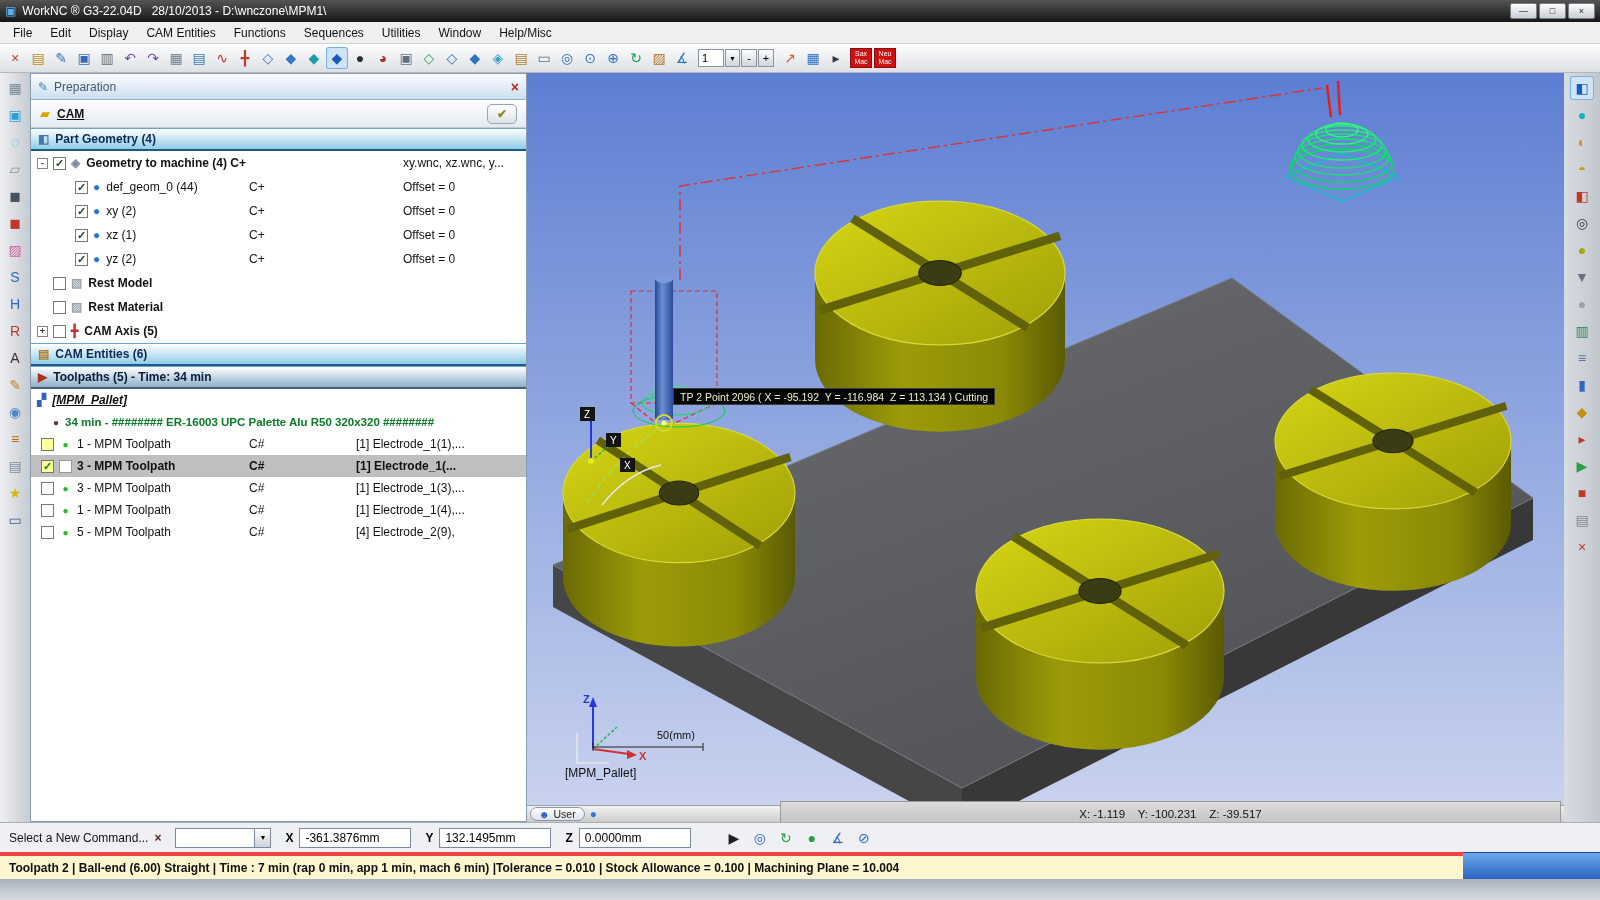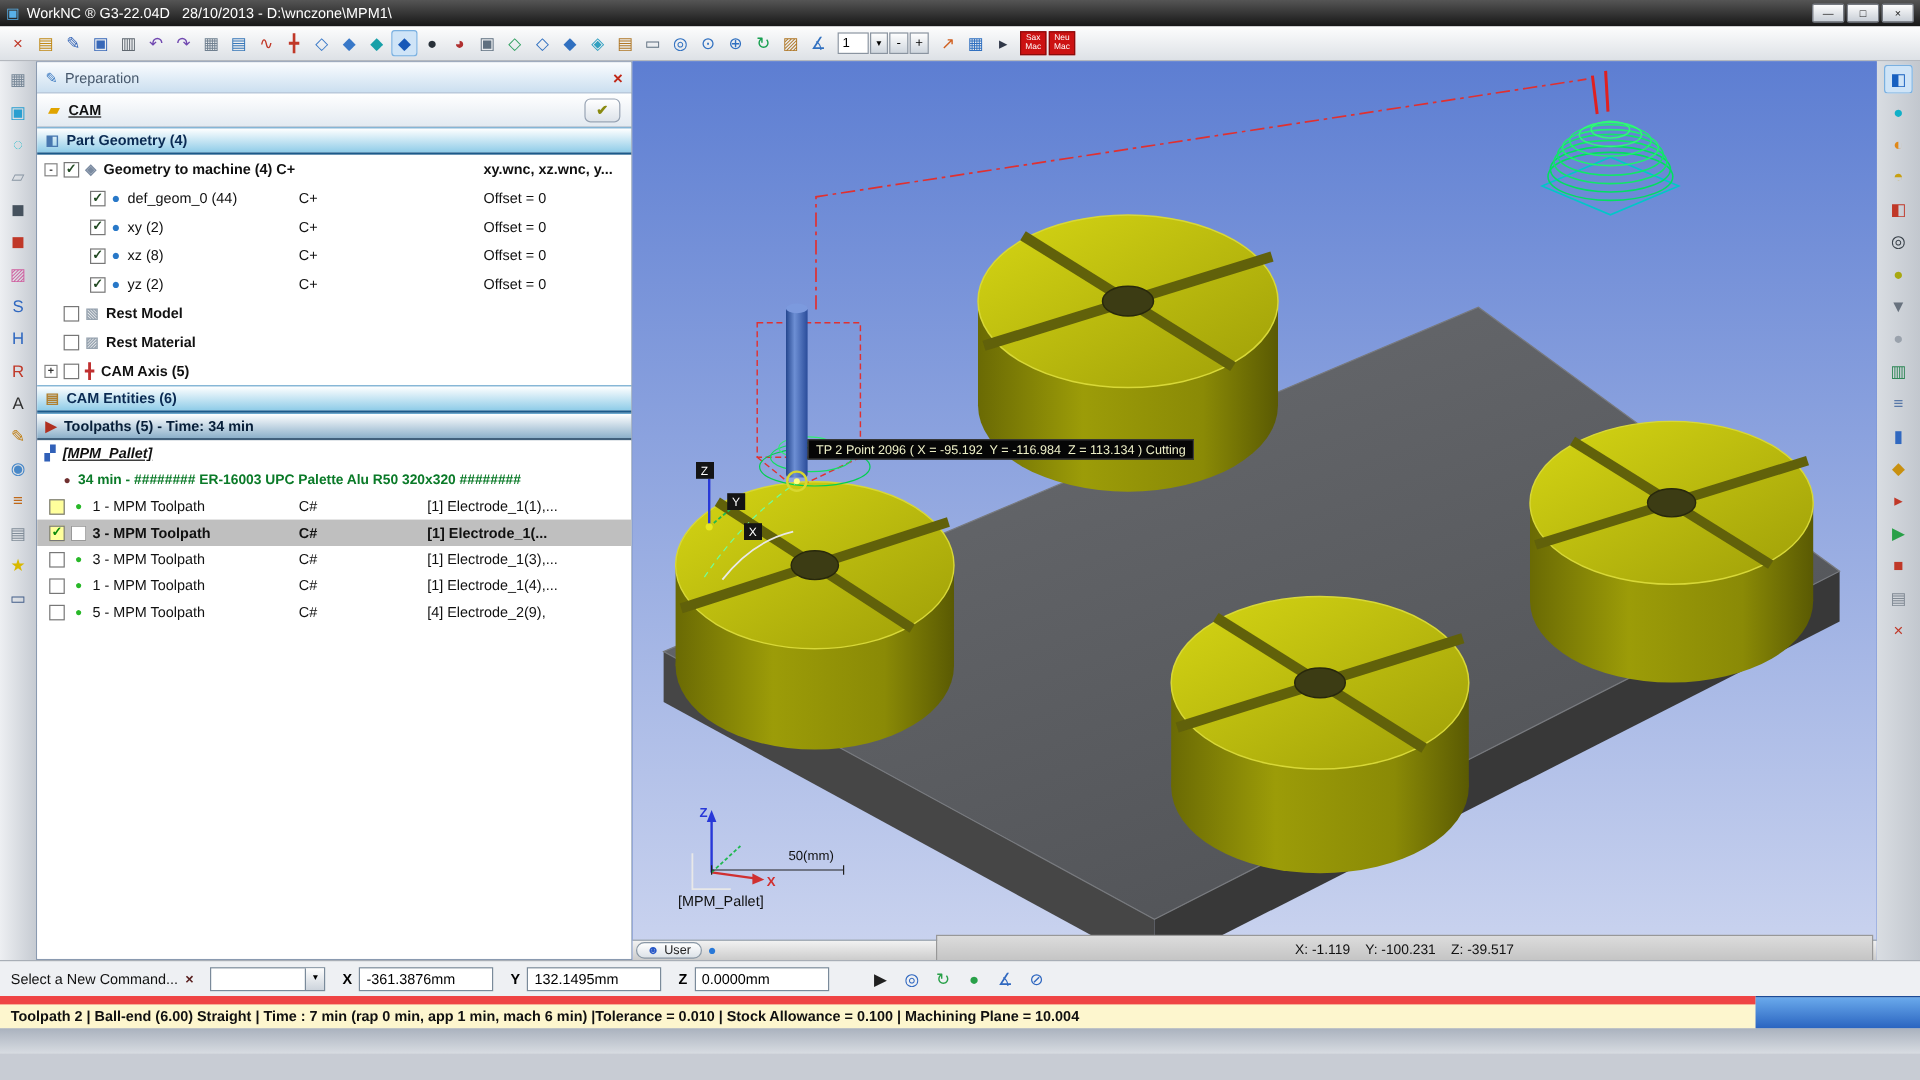--- a/index.html
+++ b/index.html
@@ -76,39 +76,51 @@
 .cmd-prompt{color:#111}
 .cmd-close{color:#5a2020;font-weight:bold;margin-right:8px}
 .combo{width:96px;height:20px;background:#fff;border:1px solid #7a8a9a;display:flex;align-items:center}
 .combo .arr{margin-left:auto;width:16px;height:18px;background:linear-gradient(#fdfdfd,#cdd4dc);border-left:1px solid #7a8a9a;font-size:7px;display:flex;align-items:center;justify-content:center}
 .axis-label{font-weight:bold;margin-left:8px}
 .cmd-input{width:112px;height:20px;border:1px solid #7a8a9a;background:#fff;font-size:12px;padding:0 5px;font-family:"Liberation Sans",sans-serif}
 .cmd-icons{display:flex;gap:4px;margin-left:26px}
 .cmd-icon{width:22px;height:22px;display:flex;align-items:center;justify-content:center;font-size:14px}
 
 .status-row{height:27px;display:flex;flex:0 0 auto}
-.status-text{flex:1;background:#fdf6ce;border-top:7px solid #ef4444;display:flex;align-items:center;padding-left:9px;font-weight:bold;color:#101010;white-space:pre}
+.status-text{flex:1;background:#fdf6ce;border-top:4px solid #ef4444;display:flex;align-items:center;padding-left:9px;font-weight:bold;color:#101010;white-space:pre}
 .status-blue{width:137px;background:linear-gradient(#6aaaec,#2a64c0);border-top:1px solid #1c4a96}
 .bottom-edge{height:21px;background:linear-gradient(#aab2be,#d8dce2);flex:0 0 auto}
 </style>
 </head>
 <body>
 
 <div class="win">
 
   <div class="titlebar">
     <span class="app-icon">▣</span>
     <span class="title">WorkNC ® G3-22.04D   28/10/2013 - D:\wnczone\MPM1\</span>
     <span class="winbtns">
       <span class="wb">—</span>
       <span class="wb">□</span>
       <span class="wb">×</span>
     </span>
   </div>
 
+  <div class="menubar">
+
+  <span class="menu-item">File</span>
+      <span class="menu-item">Edit</span>
+      <span class="menu-item">Display</span>
+      <span class="menu-item">CAM Entities</span>
+      <span class="menu-item">Functions</span>
+      <span class="menu-item">Sequences</span>
+      <span class="menu-item">Utilities</span>
+      <span class="menu-item">Window</span>
+      <span class="menu-item">Help/Misc</span>
+    </div>
 
   <div class="toolbar">
     <span style="display:flex;gap:1px">
 
     <span class="tb-icon" style="color: rgb(192, 56, 40);">×</span>
         <span class="tb-icon" style="color: rgb(192, 138, 24);">▤</span>
         <span class="tb-icon" style="color: rgb(56, 104, 184);">✎</span>
         <span class="tb-icon" style="color: rgb(56, 104, 184);">▣</span>
         <span class="tb-icon" style="color: rgb(96, 104, 112);">▥</span>
         <span class="tb-icon" style="color: rgb(112, 72, 176);">↶</span>
@@ -199,40 +211,40 @@
       <div class="sec-hdr">
         <span class="sicon" style="color:#4878b0">◧</span>
         <span>Part Geometry (4)</span>
       </div>
       <div class="tree">
         <div class="trow b">
           <span class="exp">-</span>
           <span class="cb">✓</span>
           <span class="ticon ic-box">◈</span>
           <span class="tlabel">Geometry to machine (4) C+</span>
-          <span class="c3" style="font-weight:bold">xy.wnc, xz.wnc, y...</span>
+          <span class="c3" style="font-weight:normal">xy.wnc, xz.wnc, y...</span>
         </div>
         <div class="trow lvl2">
           <span class="cb">✓</span>
           <span class="ticon ic-sph">●</span>
           <span class="tlabel">def_geom_0 (44)</span>
           <span class="c2">C+</span>
           <span class="c3">Offset = 0</span>
         </div>
         <div class="trow lvl2">
           <span class="cb">✓</span>
           <span class="ticon ic-sph">●</span>
           <span class="tlabel">xy (2)</span>
           <span class="c2">C+</span>
           <span class="c3">Offset = 0</span>
         </div>
         <div class="trow lvl2">
           <span class="cb">✓</span>
           <span class="ticon ic-sph">●</span>
-          <span class="tlabel">xz (8)</span>
+          <span class="tlabel">xz (1)</span>
           <span class="c2">C+</span>
           <span class="c3">Offset = 0</span>
         </div>
         <div class="trow lvl2">
           <span class="cb">✓</span>
           <span class="ticon ic-sph">●</span>
           <span class="tlabel">yz (2)</span>
           <span class="c2">C+</span>
           <span class="c3">Offset = 0</span>
         </div>

